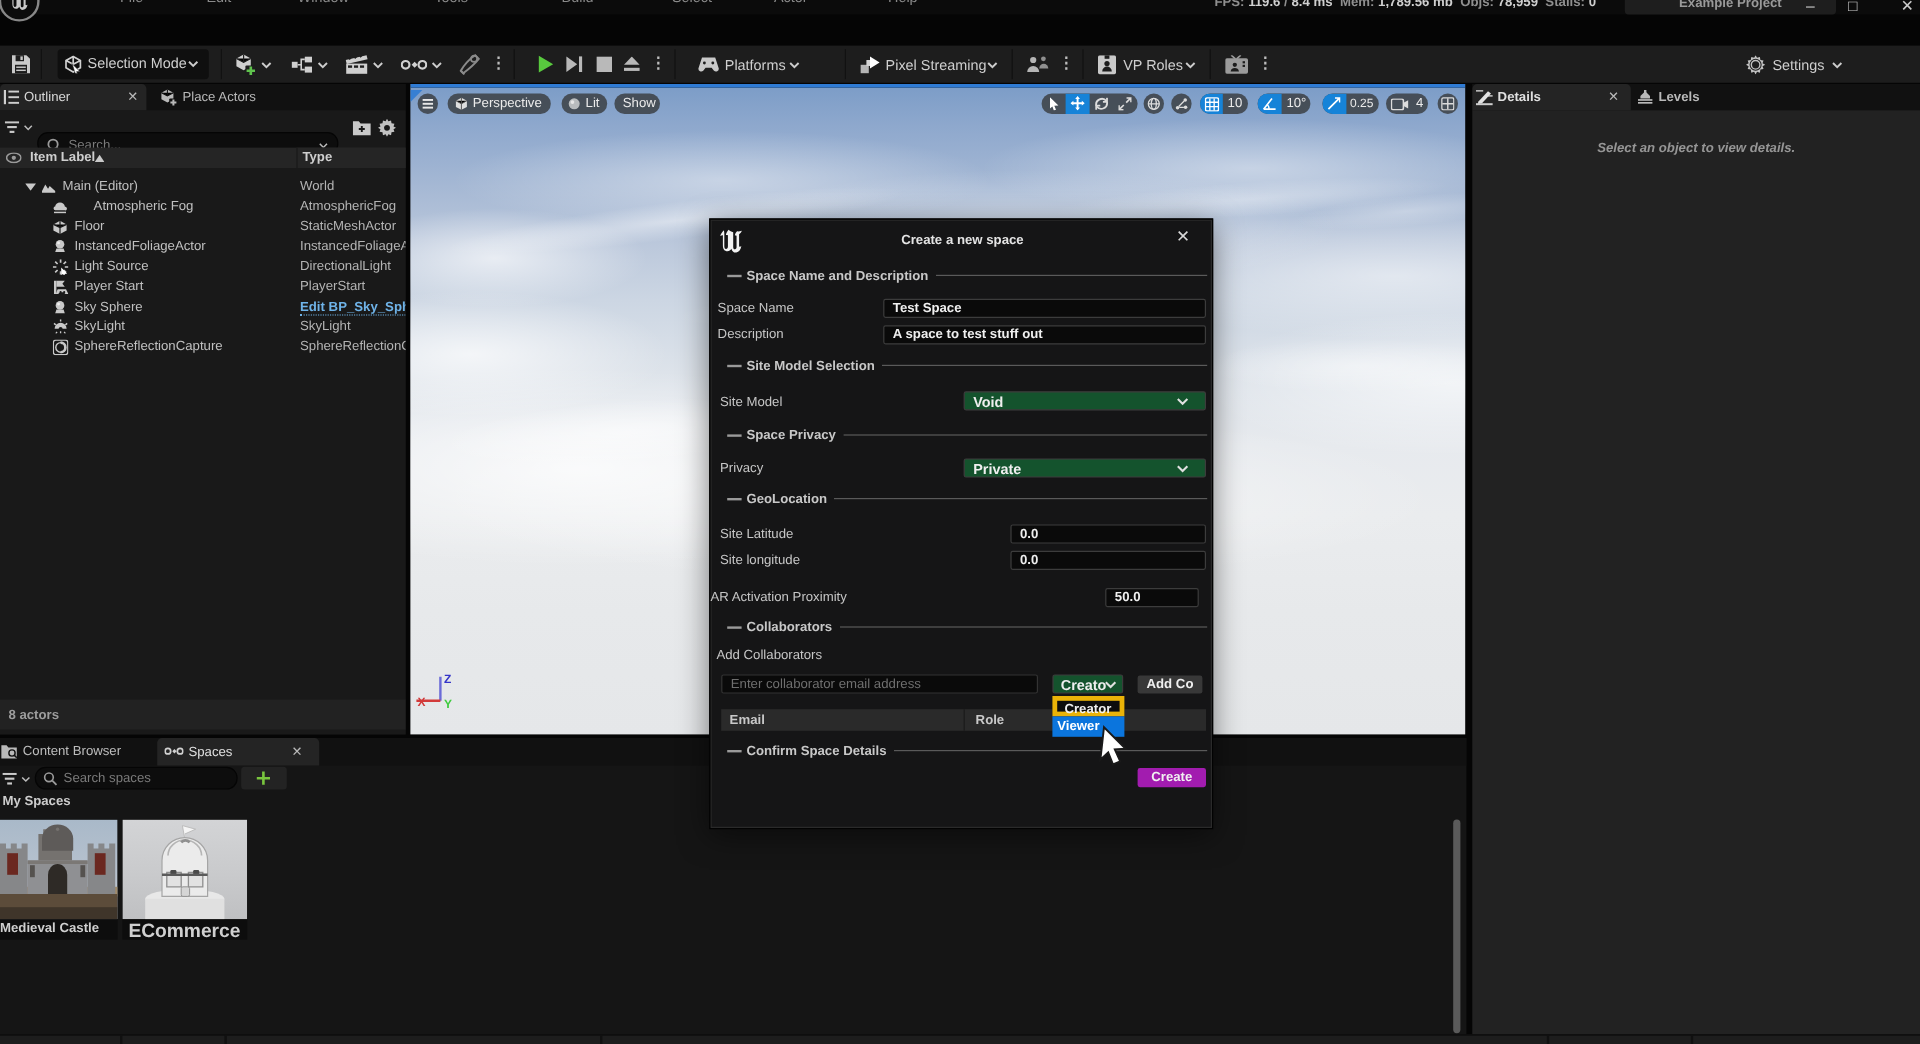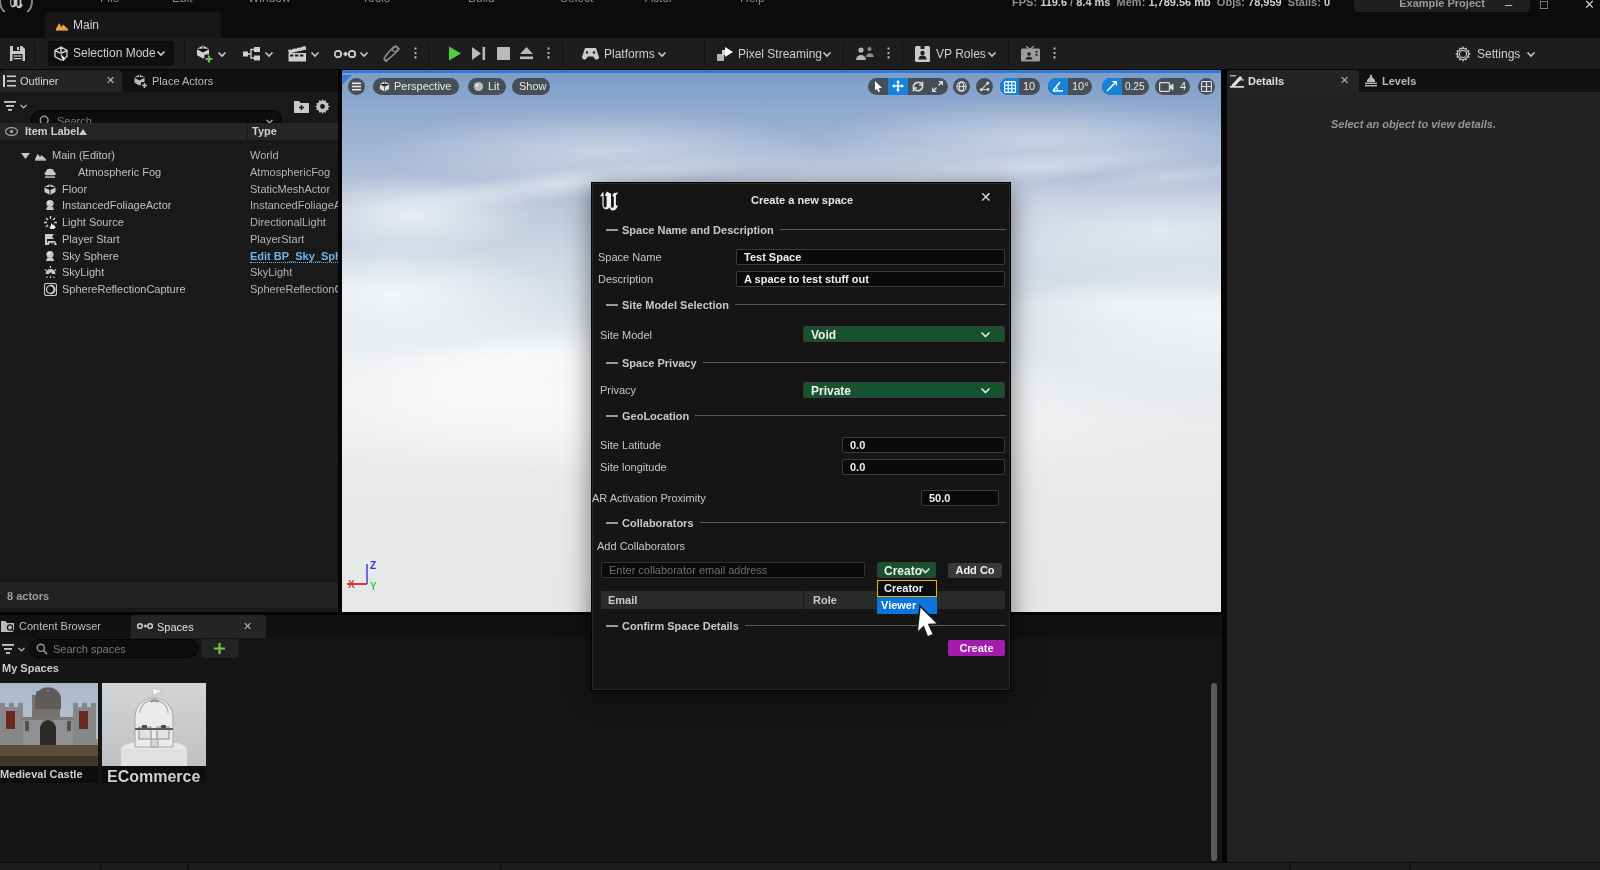--- a/index.html
+++ b/index.html
@@ -96,29 +96,20 @@
   <div class="winbtn" style="left:1540px;">□</div>
   <div class="winbtn" style="left:1584px;">✕</div>
 
   <svg class="abs" style="left:-4px;top:-14px;" width="44" height="44" viewBox="0 0 44 44">
     <circle cx="20" cy="15" r="16" fill="#0c0c0c" stroke="#888888" stroke-width="2"></circle>
     <g transform="translate(11.5,5.5) scale(0.82)">
       <path d="M4.2 1.8 C2.6 3.4 1.6 5 1.2 6.6 C2 6.2 2.8 6 3.4 6.1 L3.4 14.5 C3.4 17.5 4.8 19.3 7.2 19.3 C8.6 19.3 9.8 18.5 10.5 17.2 C11.1 19.5 12.6 20.8 14.6 20.4 C16.8 19.9 18.3 18 18.8 15.2 C18.1 15.6 17.4 15.7 16.9 15.5 L16.9 5.2 C18 4.4 18.8 3.4 19.2 2.2 C17.8 2.8 16.4 3 15.2 2.8 C14.3 3.7 13.6 4.8 13.3 6 C13.9 6 14.4 6.2 14.8 6.5 L14.8 15.9 C14.8 17 14.3 17.7 13.5 17.8 C12.6 17.9 12 17.2 12 15.9 L12 3.6 C10.5 3.2 9.1 2.5 8.1 1.5 C7 2.8 6.2 4.3 5.9 5.8 C6.5 5.7 7.1 5.8 7.6 6 L7.6 15.2 C7.6 16.6 7 17.5 6 17.5 C5.1 17.5 4.6 16.7 4.6 15.3 L4.6 4.9 C4.6 3.8 4.5 2.7 4.2 1.8 Z" fill="#c9c9c9"></path>
     </g>
   </svg>
 
-  <div class="abs" id="tabrow">
-    <div id="maintab">
-      <svg class="mt-icon" width="14" height="12" viewBox="0 0 14 12">
-          <path d="M1 10 L4 4 L6.5 8 L8 5.5 L13 10 Z" fill="#e8a33d"></path>
-          <rect x="1" y="10" width="12" height="1.6" fill="#e8a33d"></rect>
-        </svg>
-      <div class="mt-text">Main</div>
-    </div>
-  </div>
 
   <div class="abs" id="toolbar">
 
     <svg style="position:absolute;left:9px;top:7px;" width="17" height="17" viewBox="0 0 17 17">
         <path d="M1 1 h12 l3 3 v12 h-15 z" fill="#c9c9c9"></path>
         <rect x="4" y="1" width="7" height="5" fill="#1d1d1d"></rect>
         <rect x="8" y="2" width="2" height="3" fill="#c9c9c9"></rect>
         <rect x="3.5" y="9" width="10" height="7" fill="#1d1d1d"></rect>
         <rect x="4.5" y="10.4" width="8" height="1.2" fill="#c9c9c9"></rect>
         <rect x="4.5" y="13" width="8" height="1.2" fill="#c9c9c9"></rect>
@@ -756,21 +747,21 @@
         </svg>
     </div>
     <div style="position:absolute;left:356px;top:380px;width:54px;height:15px;background:#383838;border-radius:2px;color:#f0f0f0;font-size:11px;font-weight:bold;text-align:center;line-height:15px;">Add Co</div>
 
     <div style="position:absolute;left:9px;top:408px;width:404px;height:18px;background:#2a2a2a;">
       <div style="position:absolute;left:7px;top:3px;color:#c9c9c9;font-size:11px;font-weight:bold;">Email</div>
       <div style="position:absolute;left:202px;top:0;width:1px;height:18px;background:#1b1b1b;"></div>
       <div style="position:absolute;left:212px;top:3px;color:#c9c9c9;font-size:11px;font-weight:bold;">Role</div>
     </div>
 
-    <div style="position:absolute;left:285px;top:397px;width:60px;height:17px;background:#0d0d0d;border:1px solid #eab308;color:#f0f0f0;font-size:11px;font-weight:bold;">
+    <div style="position:absolute;left:285px;top:397px;width:60px;height:17px;background:#0d0d0d;border:4px solid #eab308;color:#f0f0f0;font-size:11px;font-weight:bold;">
         <span style="position:absolute;left:6px;top:1px;">Creator</span>
       </div>
     <div style="position:absolute;left:285px;top:414px;width:60px;height:17px;background:#0b75dd;color:#ffffff;font-size:11px;font-weight:bold;">
         <span style="position:absolute;left:4px;top:2px;">Viewer</span>
       </div>
 
     <div class="sect" style="left:0;top:437px;width:420px;">
         <span class="dash"></span>
         <span class="stext">Confirm Space Details</span>
         <span class="sline" style="left:153px;"></span>

